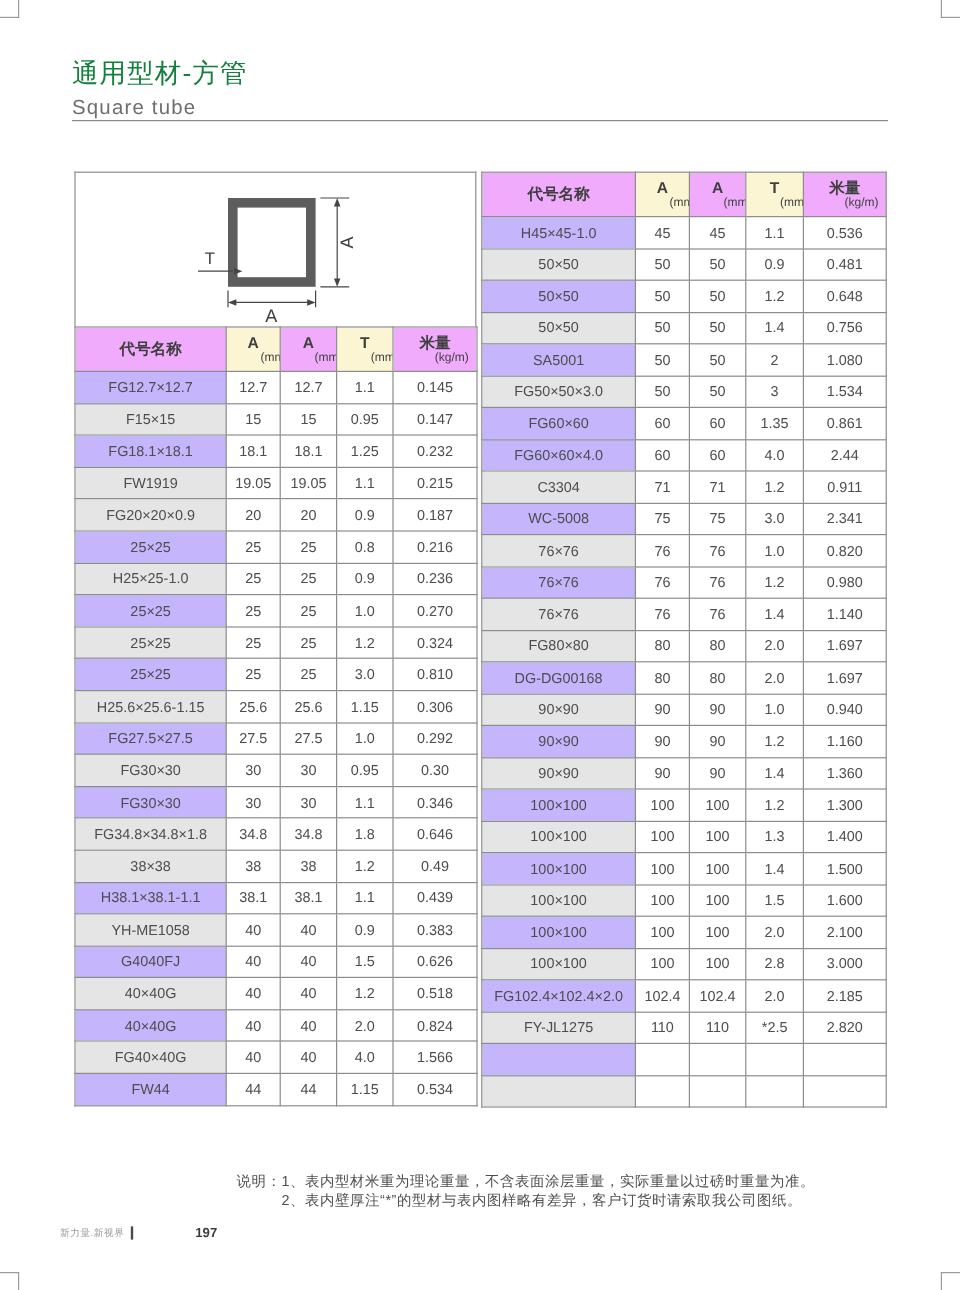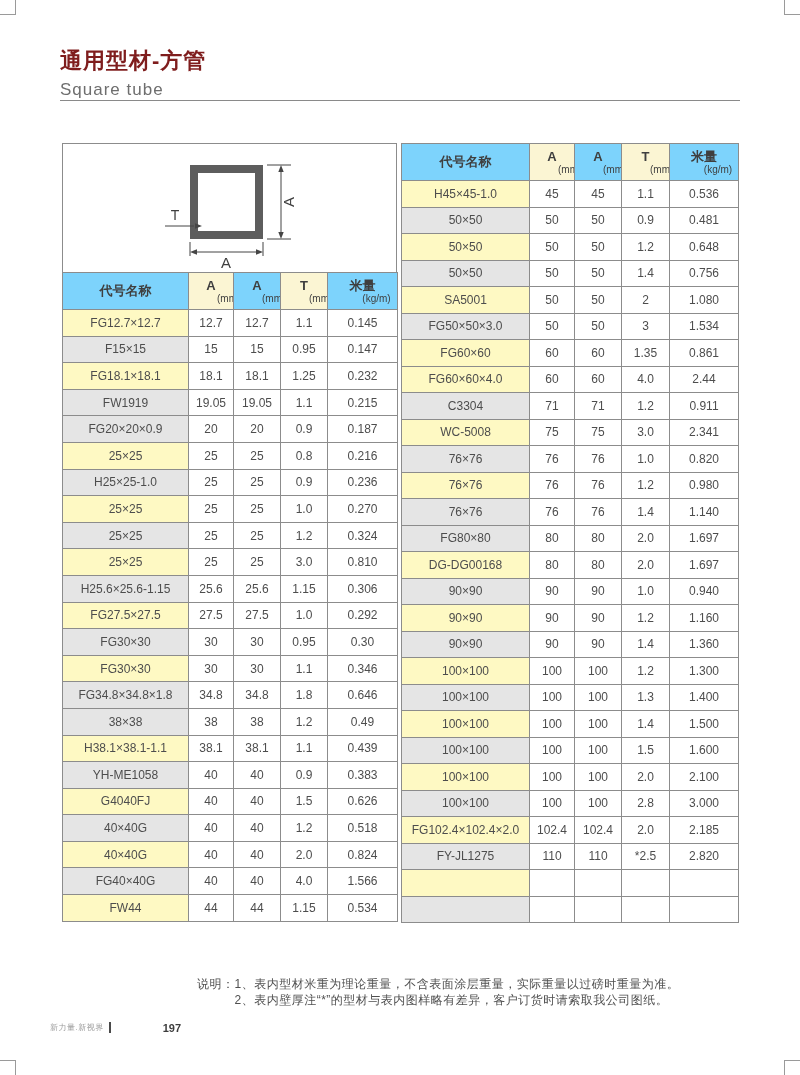--- a/index.html
+++ b/index.html
@@ -9,43 +9,43 @@
     overflow:hidden;
   }
   
   .corner { position:absolute; width:15px; height:14px; }
   .corner.tl { left:0; top:0; border-right:1px solid #9a9a9a; border-bottom:1px solid #9a9a9a; }
   .corner.tr { right:0; top:0; border-left:1px solid #9a9a9a; border-bottom:1px solid #9a9a9a; }
   .corner.bl { left:0; bottom:0; border-right:1px solid #9a9a9a; border-top:1px solid #9a9a9a; }
   .corner.br { right:0; bottom:0; border-left:1px solid #9a9a9a; border-top:1px solid #9a9a9a; }
 
   .page-header { position:absolute; left:60px; top:46px; width:680px; }
-  .title-cn { font-size:22px; font-weight:bold; color:#7f1d1d; letter-spacing:1px; margin:0; }
+  .title-cn { font-size:22px; font-weight:normal; color:#15803d; letter-spacing:1px; margin:0; }
   .title-en { font-size:17px; color:#6e6e6e; margin-top:4px; letter-spacing:1px; }
   .header-rule { position:absolute; left:60px; top:100px; width:680px; border-top:1px solid #8a8a8a; }
 
   .left-block  { position:absolute; left:62px;  top:143px; width:335px; }
   .right-block { position:absolute; left:401px; top:143px; width:337px; }
 
   .diagram-box {
     box-sizing:border-box; width:335px; height:129px; background:#fff;
     border:1px solid #8c8c8c; border-bottom:none;
   }
 
   table.spec { border-collapse:collapse; table-layout:fixed; width:100%; }
   table.spec th, table.spec td {
     border:1px solid #8c8c8c; text-align:center; vertical-align:middle;
     font-size:12px; color:#4d4d4d; padding:0; overflow:hidden; white-space:nowrap;
   }
   table.spec thead tr { height:37px; }
   table.left tbody tr { height:26.6px; }
   table.right tbody tr { height:26.5px; }
-  th.gray { background:#7dd3fc; }
+  th.gray { background:#f0abfc; }
   th.yellow { background:#fbf5d3; }
-  td.name-yellow { background:#fef9c3; }
+  td.name-yellow { background:#c4b5fd; }
   td.name-gray { background:#e5e5e5; }
   td.val { background:#ffffff; }
   .h-name { font-size:13px; font-weight:bold; color:#3f3f3f; }
   .h-main { font-size:13px; line-height:14px; font-weight:bold; color:#3f3f3f; }
   .h-unit { font-size:10px; line-height:11px; font-weight:normal; color:#3f3f3f;padding-left:28px; }
 
   .notes {
     position:absolute; left:197px; top:976px; display:flex;
     font-size:12px; line-height:16px; color:#4f4f4f; letter-spacing:0.5px;
   }

